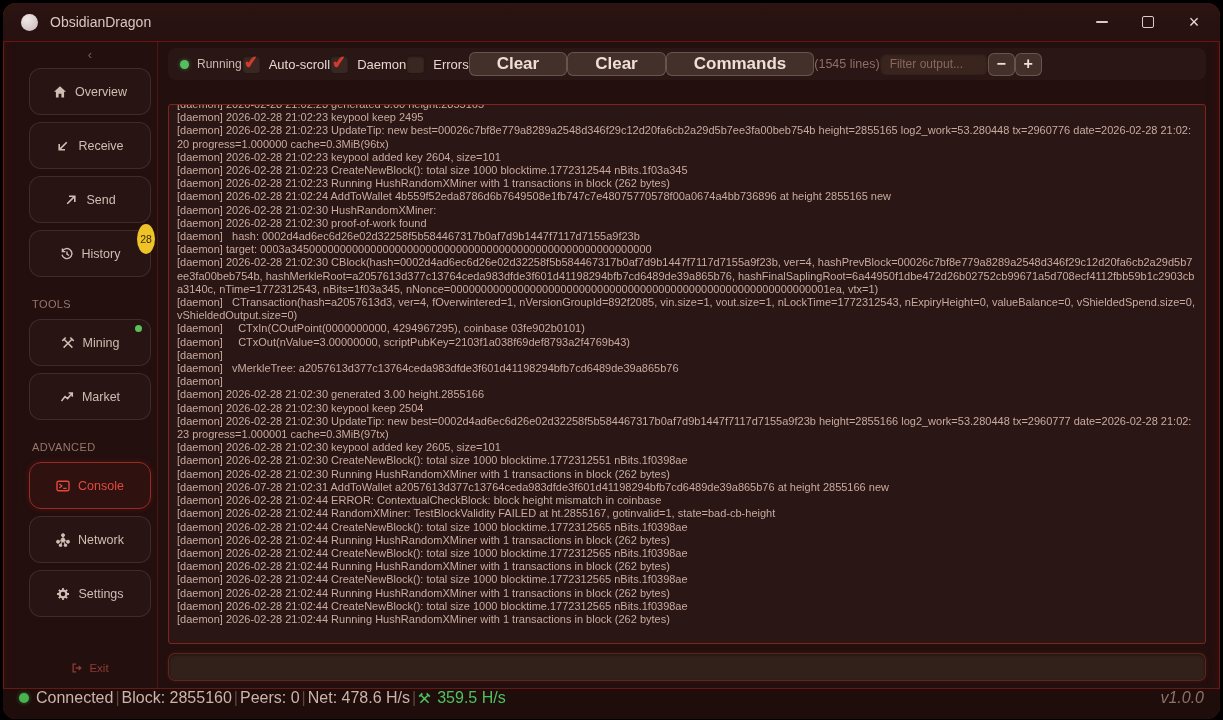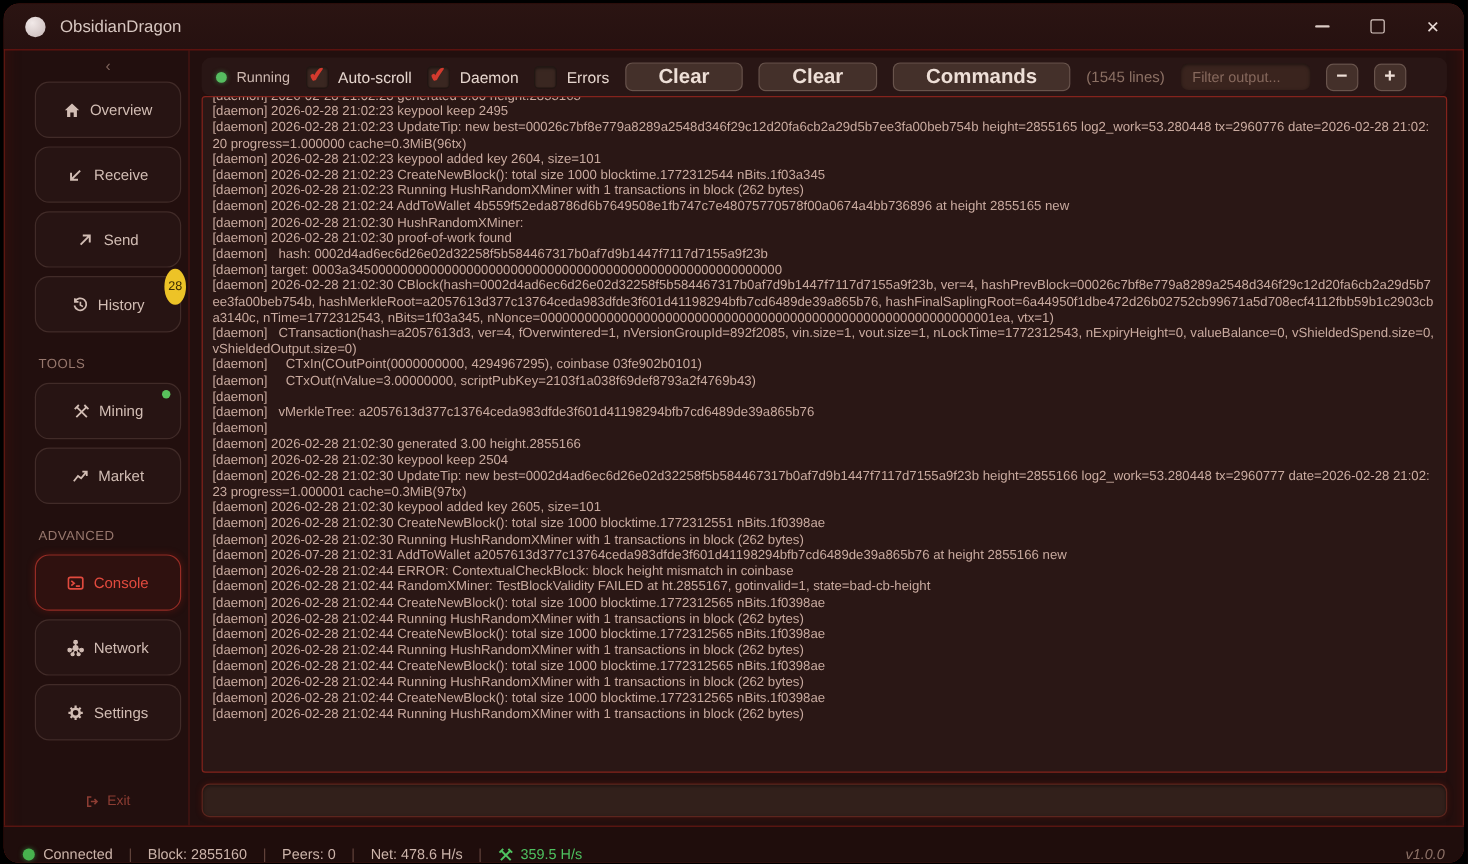--- a/index.html
+++ b/index.html
@@ -22,21 +22,21 @@
            display:flex;align-items:center;justify-content:center;gap:8px;color:#d2bdb4;font-size:12.5px;margin-bottom:7px;}
   .nav-btn svg{flex:0 0 auto;}
   .section-label{color:#97776d;font-size:11px;letter-spacing:.4px;margin:14px 0 9px 3px;}
   .nav-btn.selected{border-color:#962c25;background:rgba(170,35,26,.10);color:#e14a3e;box-shadow:0 0 6px rgba(150,30,20,.35);}
   .badge{position:absolute;top:-7px;right:-5px;width:18px;height:30px;border-radius:50%;background:#edc327;color:#3c2b02;
          font-size:10.5px;font-weight:normal;display:flex;align-items:center;justify-content:center;}
   .mini-dot{position:absolute;top:5px;right:8px;width:7px;height:7px;border-radius:50%;background:#59c15c;}
   .exit-btn{margin-top:auto;align-self:center;display:flex;align-items:center;gap:6px;color:#8d3d33;font-size:11.5px;padding:4px 6px;}
   
   .console-col{flex:1;display:flex;flex-direction:column;min-width:0;padding:6px 14px 7px 10px;border-left:1px solid rgba(130,32,24,.45);}
-  .toolbar{flex:0 0 32px;display:flex;align-items:center;gap:13px;background:rgba(255,235,225,.035);border-radius:8px;padding:0 12px;margin-bottom:0;}
+  .toolbar{flex:0 0 32px;display:flex;align-items:center;background:rgba(255,235,225,.035);border-radius:8px;padding:0 12px;margin-bottom:24px;}
   .status-group{display:flex;align-items:center;gap:8px;color:#cdb8b0;font-size:12px;}
   .green-dot{width:9px;height:9px;border-radius:50%;background:#56bd60;box-shadow:0 0 4px rgba(80,200,100,.5);}
   .chk-group{display:flex;align-items:center;gap:8px;color:#e6d6ce;font-size:13px;text-align:center;}
   .chk{position:relative;width:17px;height:17px;border-radius:4px;background:#3a2721;border:1px solid rgba(0,0,0,.4);box-shadow:inset 0 1px 2px rgba(0,0,0,.45);}
   .chk.checked::after{content:"✔";position:absolute;left:1px;top:-4px;font-size:17px;font-weight:bold;color:#d23a2e;transform:rotate(-6deg);}
   .tbtn{background:#44302a;border:1px solid rgba(236,212,201,.22);border-radius:6px;color:#eedfd7;font-size:17px;font-weight:bold;
         padding:4px 27px;line-height:14px;}
   .lines-count{color:#8c7064;font-size:12.5px;}
   .filter{width:88px;height:22px;background:#3a241e;border:none;border-radius:6px;box-shadow:inset 0 1px 3px rgba(0,0,0,.5);
           color:#d8c2b8;font-size:12px;padding:0 10px;outline:none;}
@@ -45,22 +45,22 @@
         border-radius:6px;color:#eedfd7;font-size:16px;font-weight:bold;line-height:1;}
   
   .log{flex:1;min-height:0;border:1px solid #84231c;border-radius:3px;background:#2a1715;padding:0 8px;overflow:hidden;
        color:#c9aa9f;font-size:11px;line-height:13.2px;}
   .log-inner{margin-top:-7px;}
   .log-line{white-space:pre-wrap;word-break:break-all;}
   
   .cmd-input{flex:0 0 26px;margin-top:9px;background:#32201b;border:1px solid rgba(145,45,33,.45);border-radius:7px;
              box-shadow:inset 0 1px 3px rgba(0,0,0,.45),0 0 5px rgba(140,28,18,.3);color:#d8c2b8;font-size:12px;padding:0 10px;outline:none;}
   
-  .statusbar{flex:0 0 30px;border-top:1px solid #671813;background:#1f0d0c;display:flex;align-items:flex-end;padding:0 16px;
-             font-size:12px;color:#ccb4aa;gap:13px;}
+  .statusbar{flex:0 0 30px;border-top:1px solid #671813;background:#1f0d0c;display:flex;align-items:flex-start;padding:0 16px;
+             font-size:16px;color:#ccb4aa;gap:2px;}
   .sb-dot{width:10px;height:10px;border-radius:50%;background:#47b24e;box-shadow:0 0 4px rgba(70,190,90,.55);}
   .sb-sep{color:#63443c;}
   .sb-hash{display:flex;align-items:center;gap:6px;color:#4ec15f;}
   .sb-version{margin-left:auto;color:#8d7167;font-style:italic;}
   .sb-group{display:flex;align-items:center;gap:7px;}
 </style>
 </head>
 <body>
 
 <div class="window">

